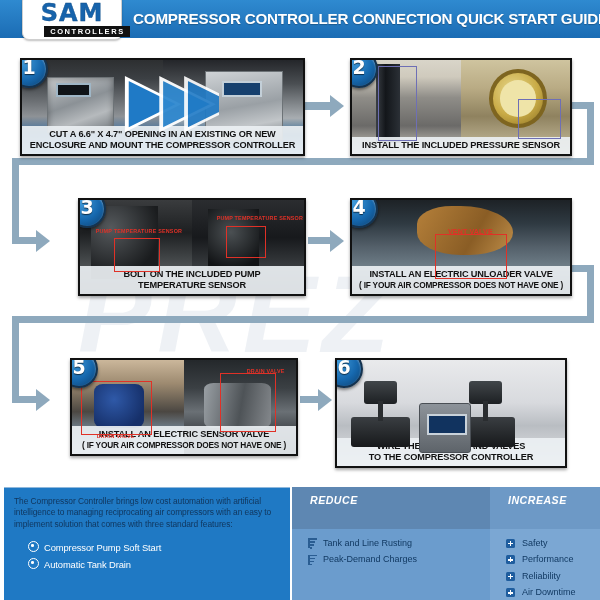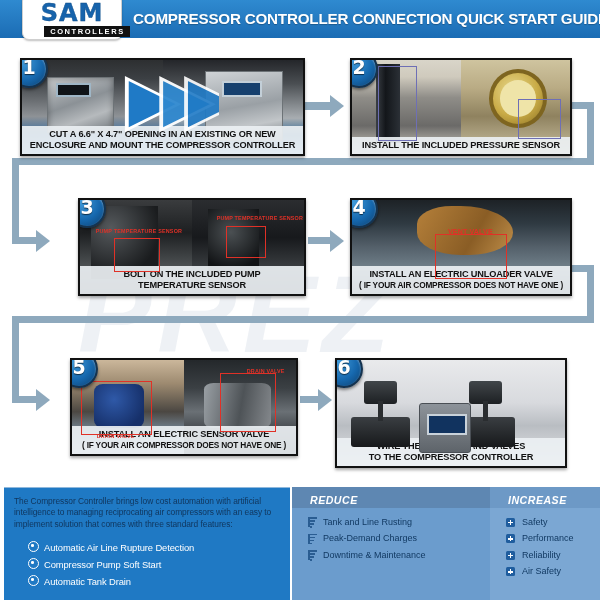--- a/index.html
+++ b/index.html
@@ -270,21 +270,21 @@
   }
   .col {
     position: absolute;
     top: 3px;
     height: 113px;
     box-sizing: border-box;
   }
   .col-reduce { left: 292px; width: 198px; background: #6b9ccd; }
   .col-increase { left: 490px; width: 110px; background: #7ba7d3; }
   .col-head {
-    height: 21px;
+    height: 42px;
     line-height: 27px;
     padding-left: 18px;
     color: #ffffff;
     font-size: 10.6px;
     font-weight: bold;
     font-style: italic;
     letter-spacing: 0.5px;
   }
   .col-reduce .col-head { background: #5e87b2; }
   .col-increase .col-head { background: #6d99c6; }
@@ -492,23 +492,20 @@
       <span>TO THE COMPRESSOR CONTROLLER</span>
     </div>
   </div>
 
   <div class="bottom">
 
     <div class="panel-left">
       <p>The Compressor Controller brings low cost automation with artificial intelligence to managing reciprocating air compressors with an easy to implement solution that comes with three standard features:</p>
       <ul class="feature-list">
         <li>
-          <span class="bullet"></span><span>Automatic Air Line Rupture Detection</span>
-        </li>
-        <li>
           <span class="bullet"></span><span>Compressor Pump Soft Start</span>
         </li>
         <li>
           <span class="bullet"></span><span>Automatic Tank Drain</span>
         </li>
       </ul>
     </div>
 
     <div class="col col-reduce">
       <div class="col-head">REDUCE</div>
@@ -524,49 +521,40 @@
         </li>
         <li>
           <span class="ic-reduce">
               <i></i>
               <i></i>
               <i></i>
               <i></i>
             </span>
           <span>Peak-Demand Charges</span>
         </li>
-        <li>
-          <span class="ic-reduce">
-              <i></i>
-              <i></i>
-              <i></i>
-              <i></i>
-            </span>
-          <span>Downtime &amp; Maintenance</span>
-        </li>
       </ul>
     </div>
 
     <div class="col col-increase">
       <div class="col-head">INCREASE</div>
       <ul>
         <li>
           <span class="ic-plus"></span>
           <span>Safety</span>
         </li>
         <li>
           <span class="ic-plus"></span>
           <span>Performance</span>
         </li>
         <li>
           <span class="ic-plus"></span>
           <span>Reliability</span>
         </li>
         <li>
           <span class="ic-plus"></span>
-          <span>Air Safety</span>
+          <span>Air Downtime</span>
         </li>
       </ul>
     </div>
 
   </div>
 
 </div>
 
 </body></html>

